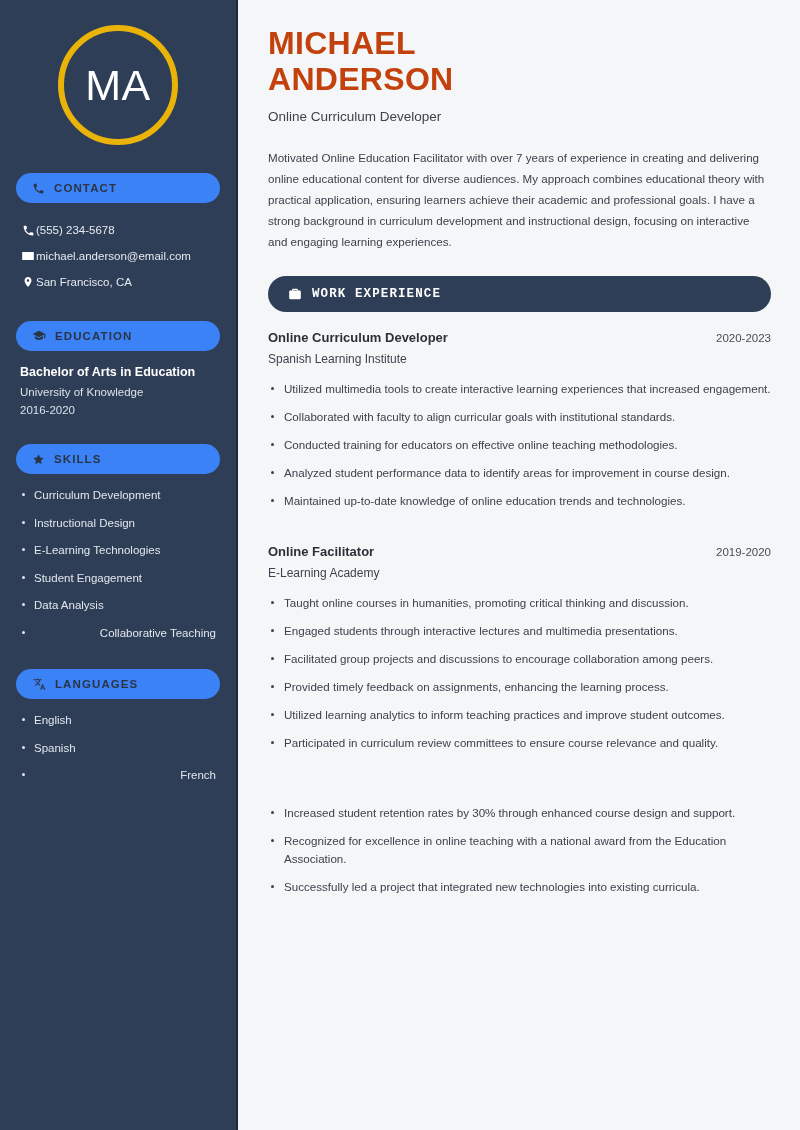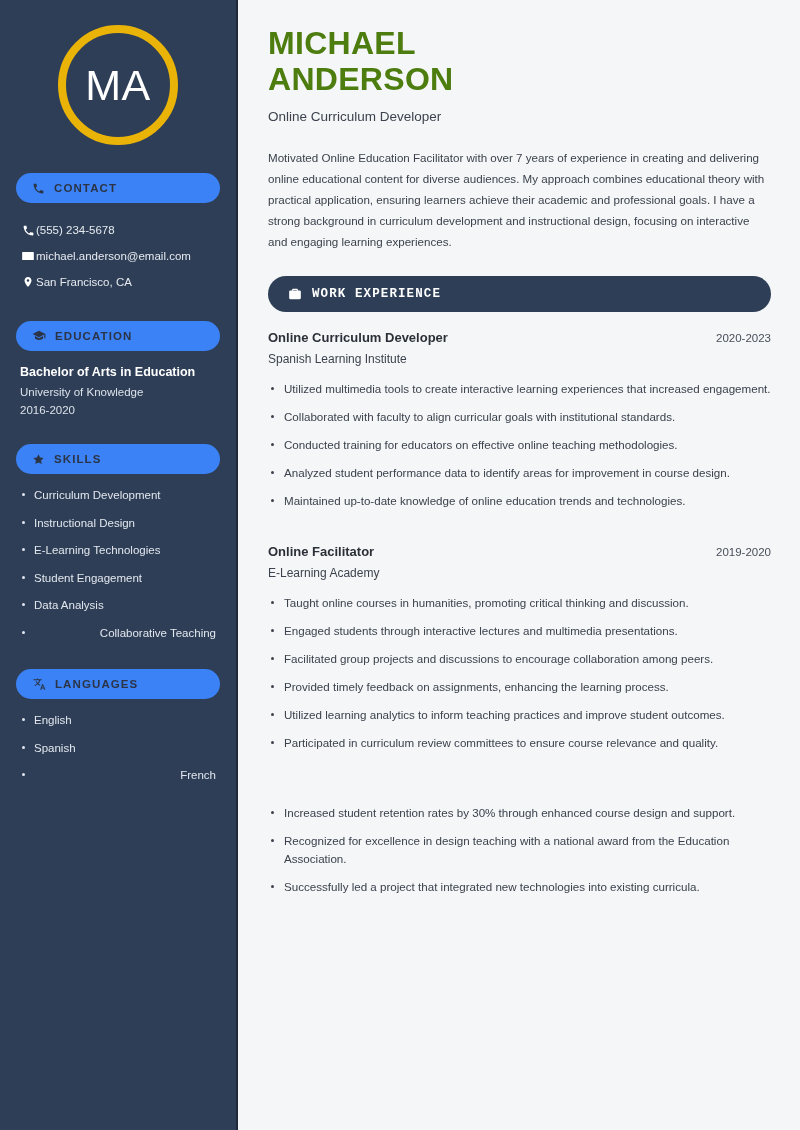--- a/index.html
+++ b/index.html
@@ -40,21 +40,21 @@
     display: flex;
     justify-content: center;
     padding-top: 25px;
     padding-bottom: 28px;
   }
 
   .avatar {
     width: 120px;
     height: 120px;
     border-radius: 50%;
-    border: 8px solid #eab308;
+    border: 6px solid #eab308;
     display: flex;
     align-items: center;
     justify-content: center;
   }
 
   .avatar-initials {
     font-size: 43px;
     font-weight: 400;
     letter-spacing: 0.5px;
     color: #ffffff;
@@ -123,21 +123,21 @@
     flex: 1 1 auto;
     padding: 26px 29px 0 30px;
     background: #f5f6f7;
   }
 
   .name {
     font-size: 32px;
     font-weight: bold;
     letter-spacing: 0.3px;
     line-height: 1.12;
-    color: #4d7c0f;
+    color: #c2410c;
     text-transform: uppercase;
   }
 
   .job-title {
     font-size: 13.5px;
     color: #3c434e;
     margin-top: 11px;
     margin-bottom: 23px;
   }
 
@@ -355,18 +355,18 @@
         <li>Utilized learning analytics to inform teaching practices and improve student outcomes.</li>
         <li>Participated in curriculum review committees to ensure course relevance and quality.</li>
       </ul>
     </div>
 
     <div class="section-gap"></div>
 
 
     <ul class="bullets">
       <li>Increased student retention rates by 30% through enhanced course design and support.</li>
-      <li>Recognized for excellence in design teaching with a national award from the Education Association.</li>
+      <li>Recognized for excellence in online teaching with a national award from the Education Association.</li>
       <li>Successfully led a project that integrated new technologies into existing curricula.</li>
     </ul>
 
   </main>
 </div>
 
 </body></html>

